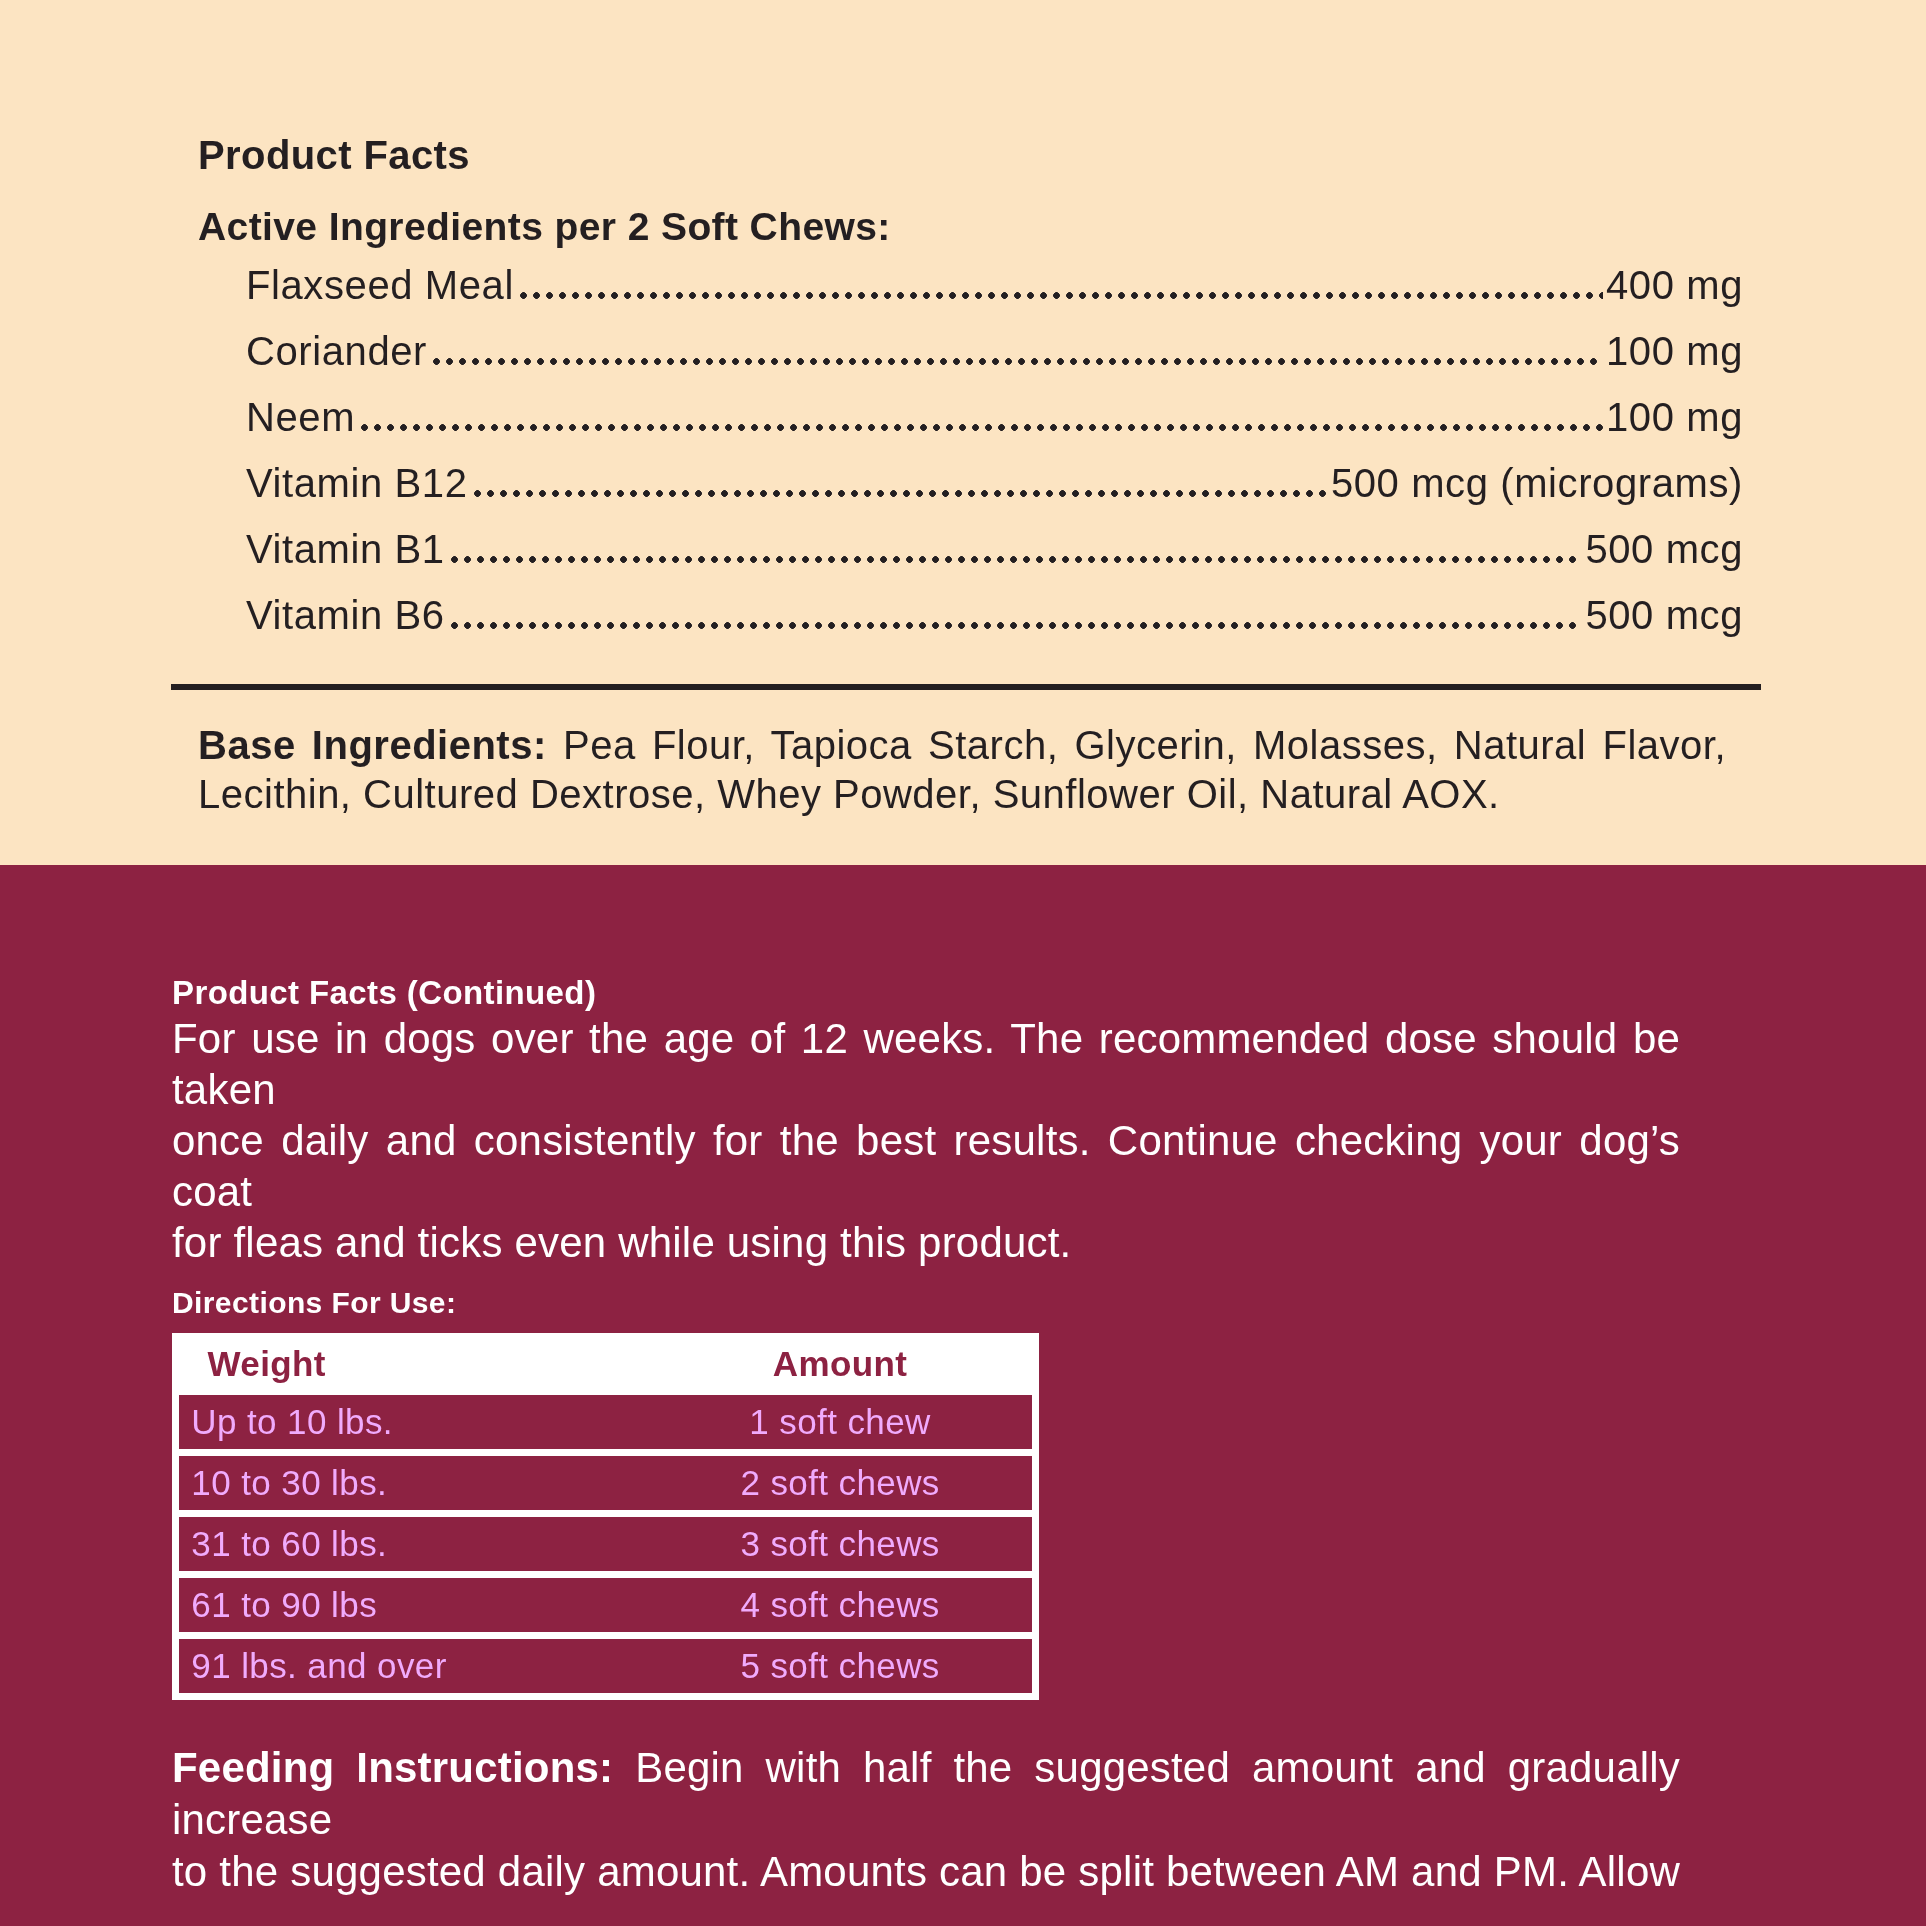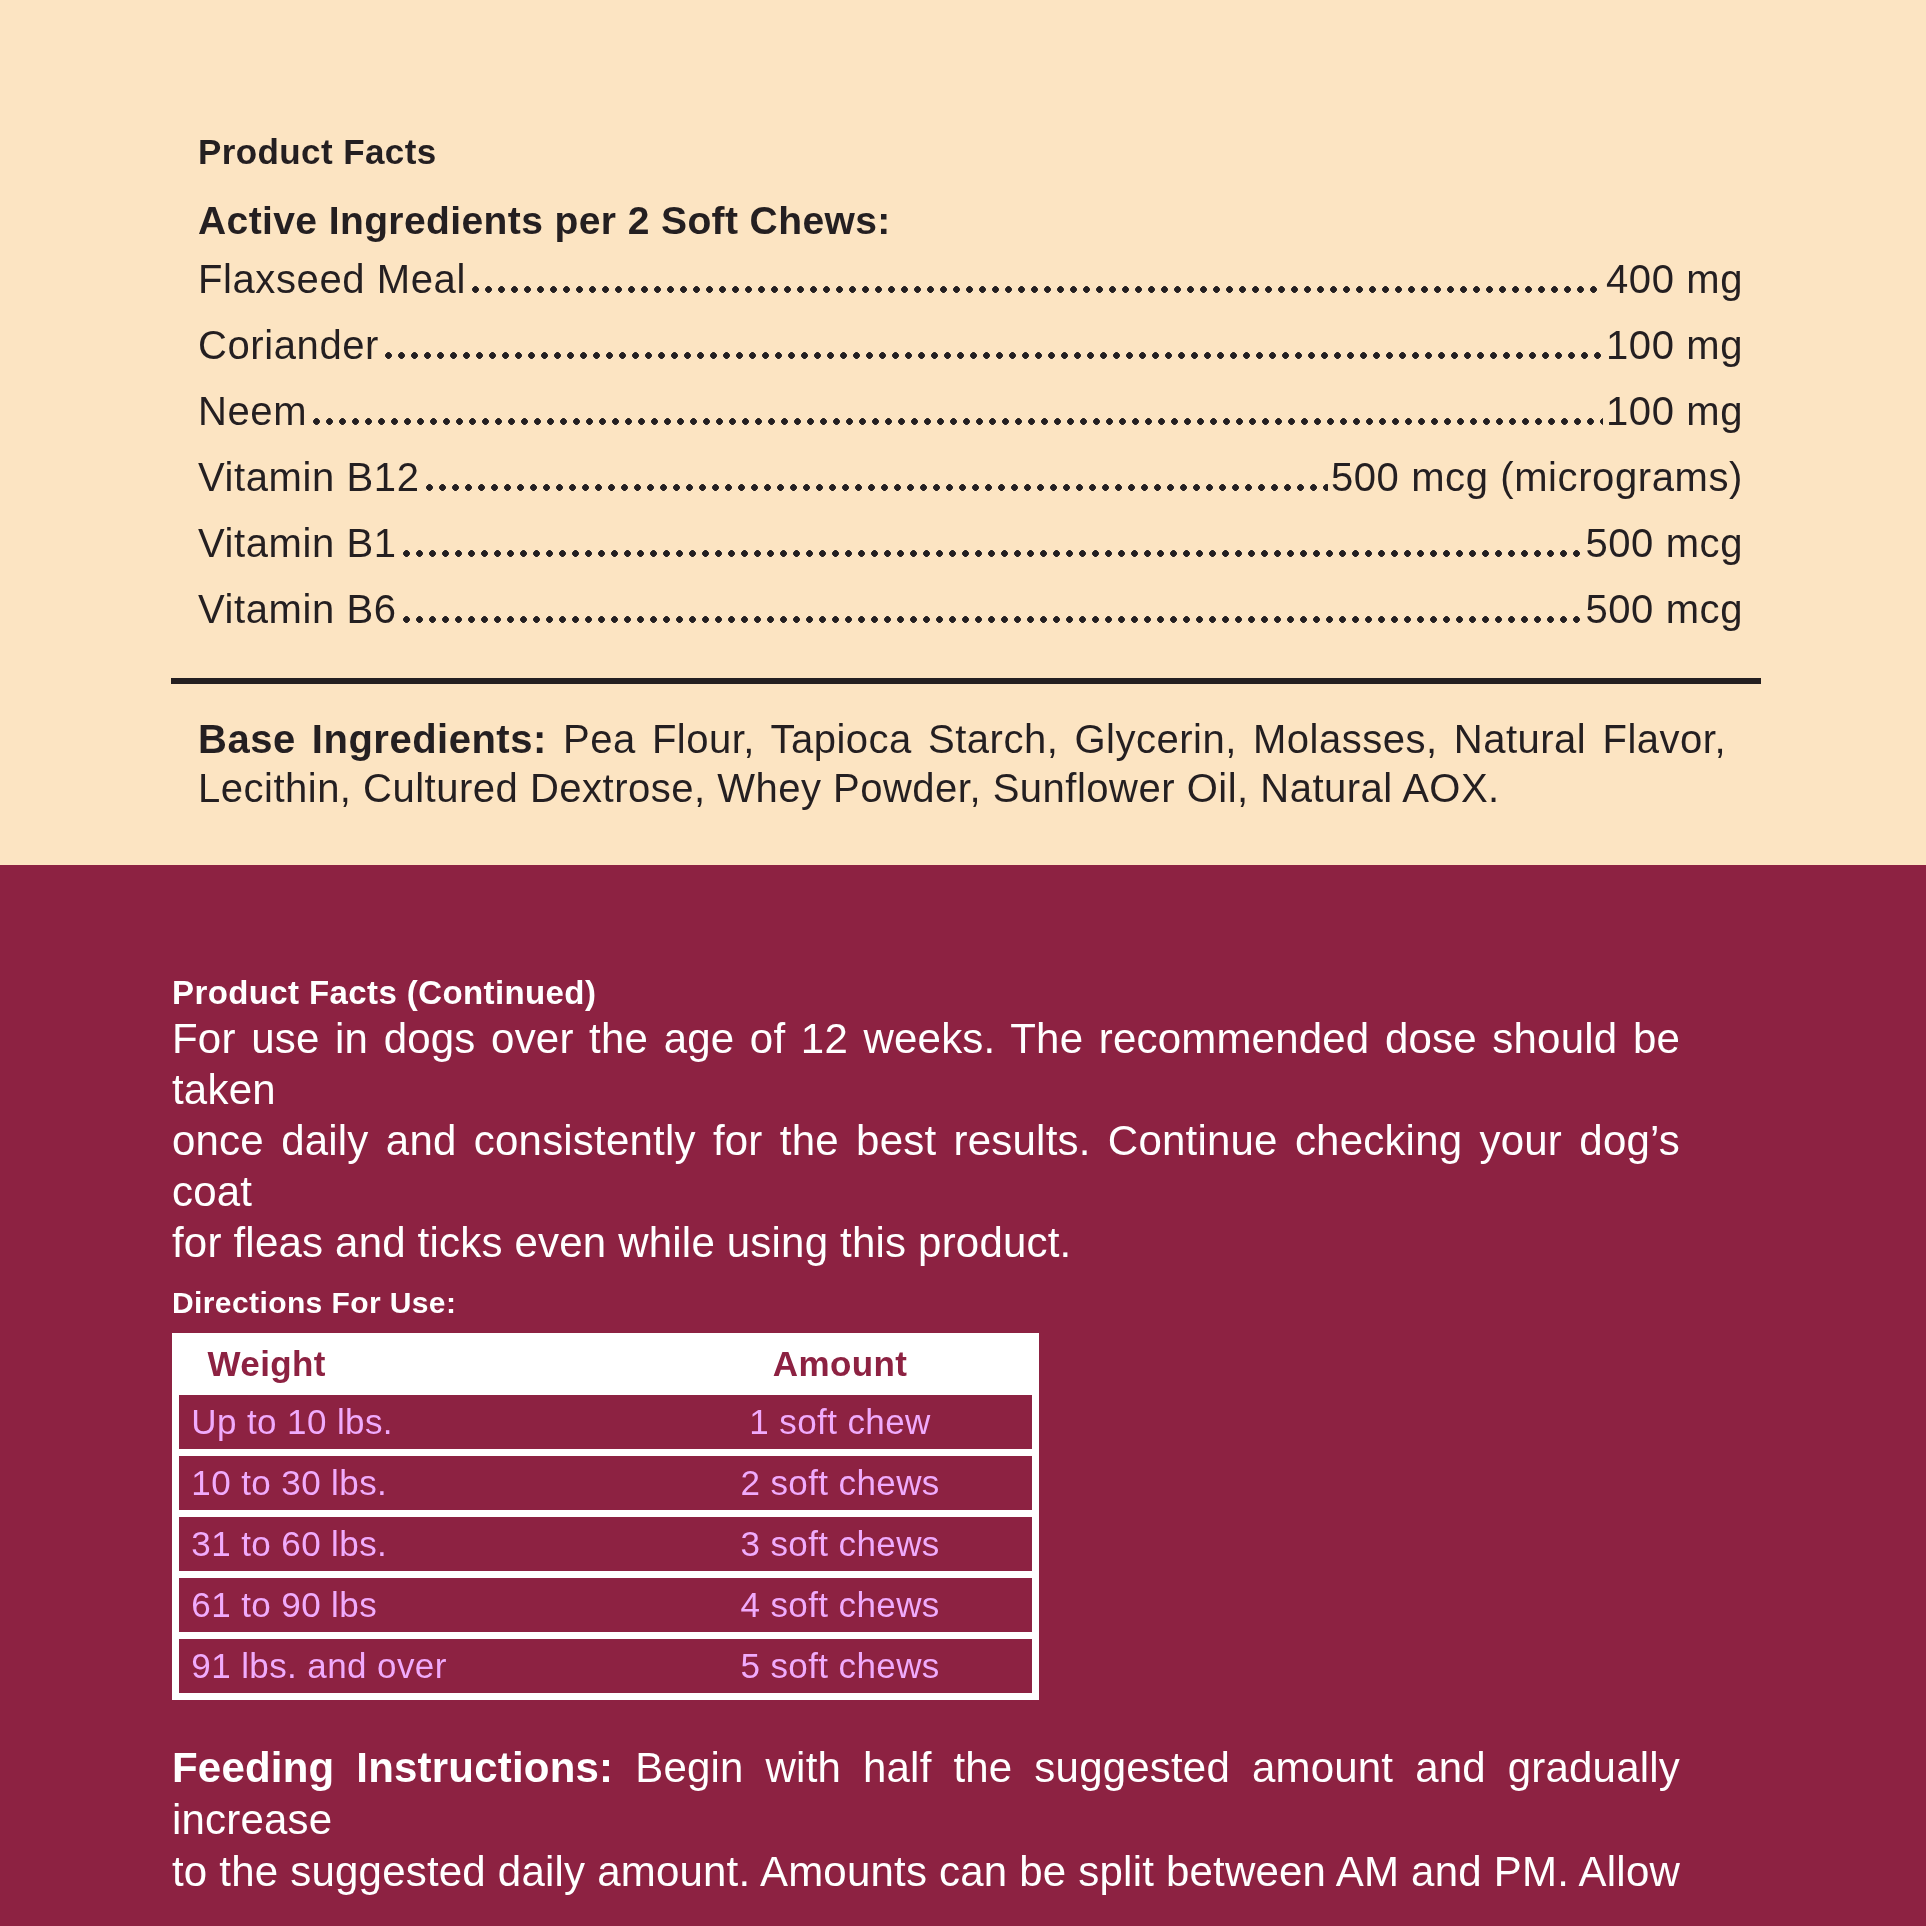--- a/index.html
+++ b/index.html
@@ -7,23 +7,23 @@
     width:1926px;height:1926px;position:relative;overflow:hidden;
     font-family:"Liberation Sans","DejaVu Sans",sans-serif;
     -webkit-font-smoothing:antialiased;
   }
   
   .panel-top{
     position:absolute;top:0;left:0;width:1926px;height:865px;
     background:#fce4c2;color:#241f21;
     box-sizing:border-box;padding:131px 183px 0 198px;
   }
-  .pf-title{font-size:35px;font-weight:bold;line-height:1.2;letter-spacing:0.4px;}
+  .pf-title{font-size:40px;font-weight:bold;line-height:1.2;letter-spacing:0.4px;}
   .pf-subtitle{font-size:39px;font-weight:bold;line-height:1.2;letter-spacing:0.4px;margin-top:25px;}
-  .ing-rows{margin-top:12.3px;}
+  .ing-rows{margin-top:12.3px;margin-left:48px;}
   .ing-row{
     display:flex;align-items:baseline;height:66px;
     font-size:40px;letter-spacing:0.6px;box-sizing:border-box;padding-bottom:10.8px;
   }
   .ing-name{white-space:nowrap;}
   .ing-leader{
     flex:1;height:7px;margin:0 3.1px;
     background-image:radial-gradient(circle closest-side,#241f21 88%,transparent 100%);
     background-size:13px 7px;background-repeat:repeat-x;background-position:left bottom;
   }

